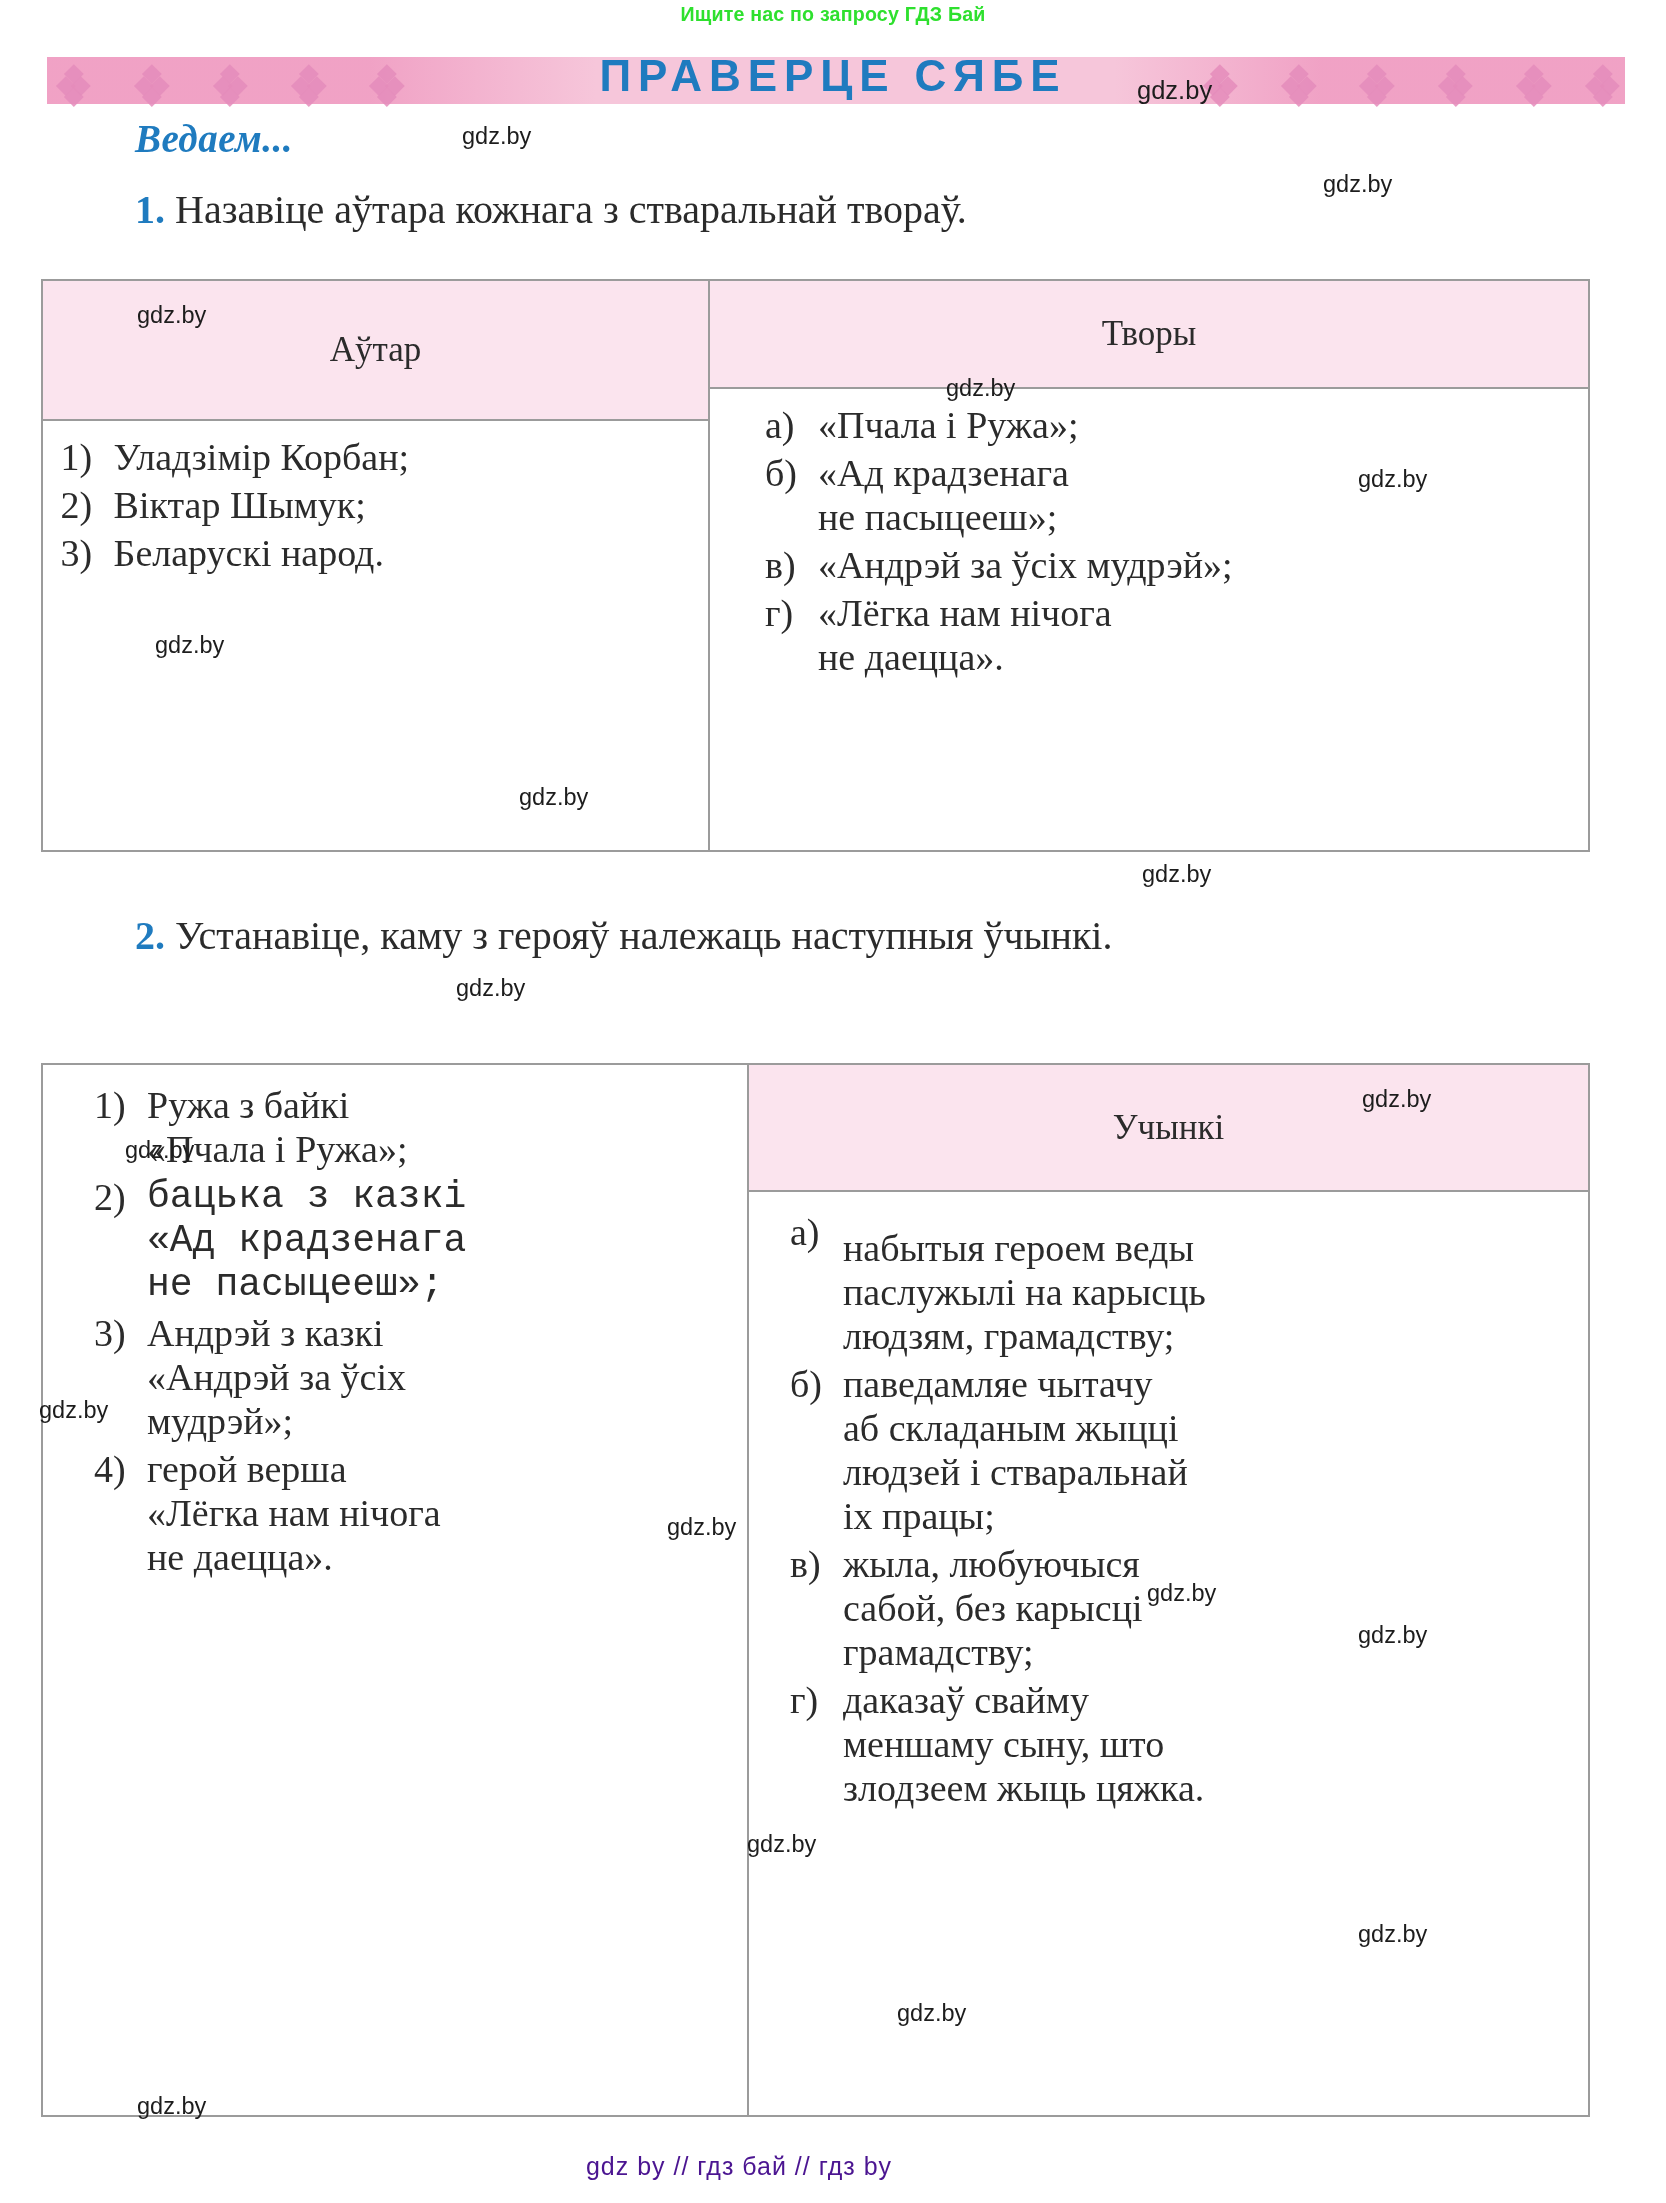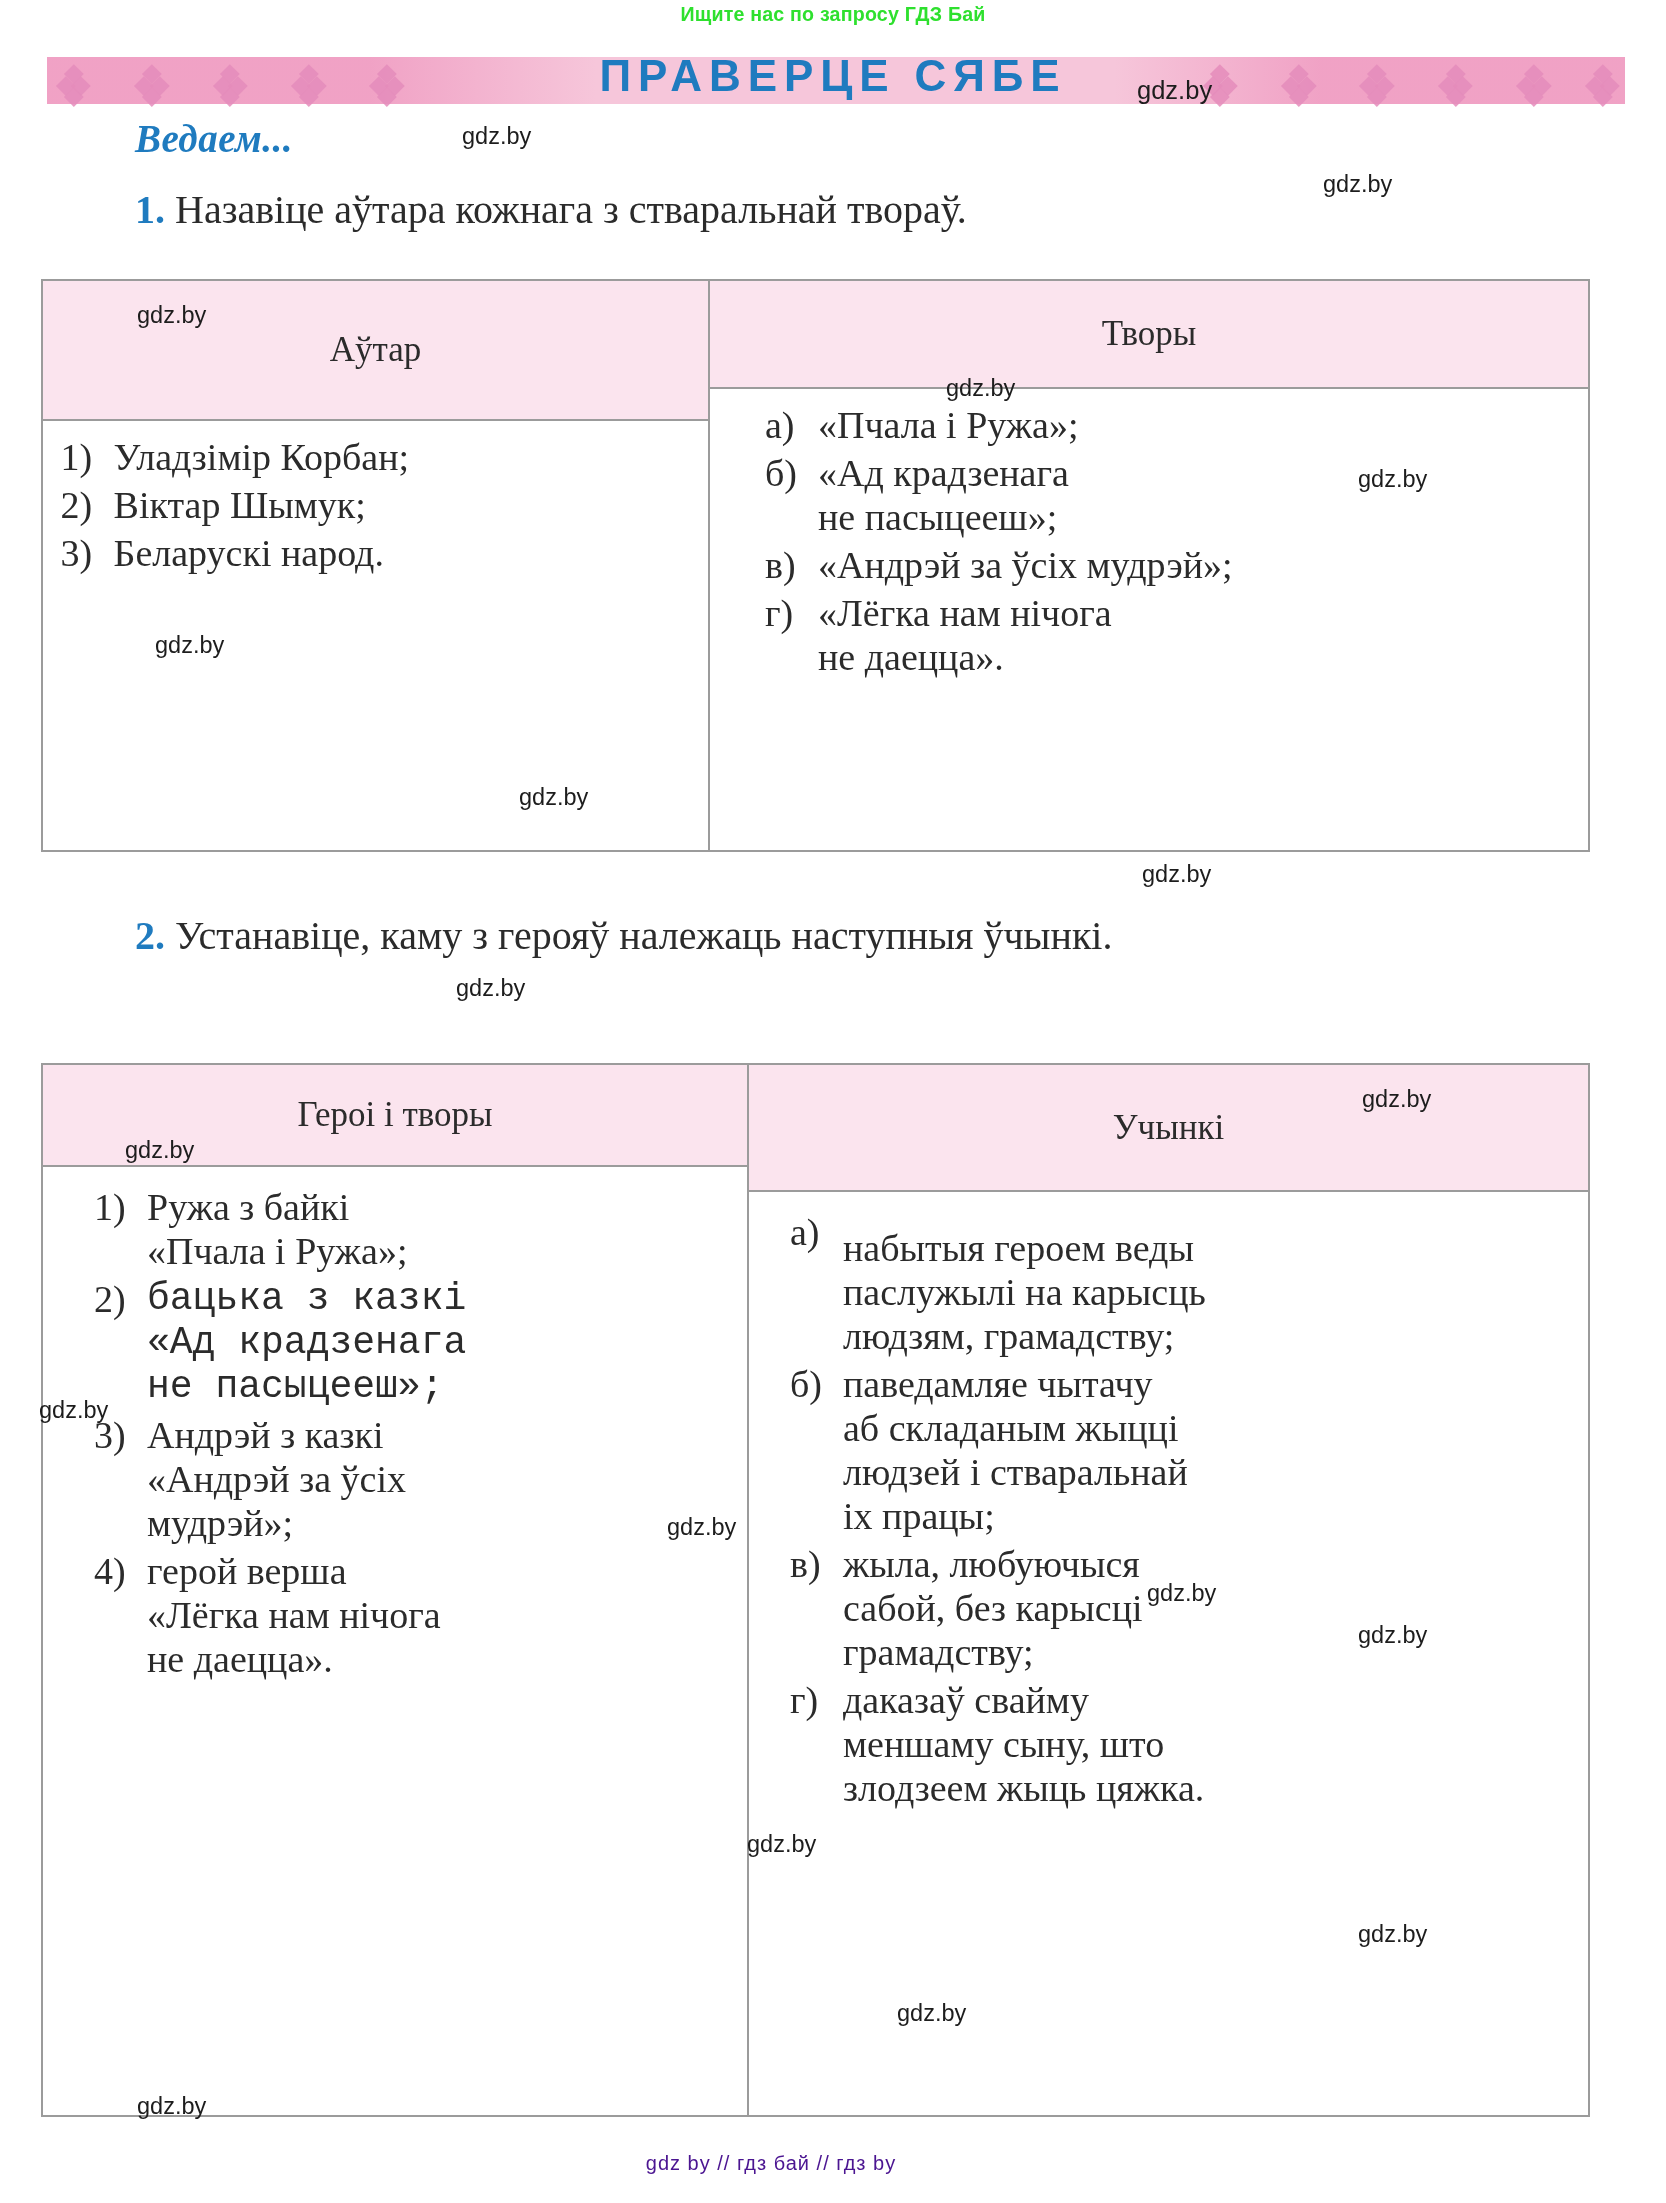--- a/index.html
+++ b/index.html
@@ -155,24 +155,23 @@
   .li .tx { flex: 1 1 auto; }
 
   
   .footer {
     position: absolute;
     top: 2152px;
     left: 0;
     width: 1478px;
     text-align: center;
     font-family: "Liberation Sans", sans-serif;
-    font-size: 20px;
+    font-size: 25px;
     color: #4b1591;
     letter-spacing: 1px;
-    margin-left: 32px;
   }
 </style>
 </head>
 <body>
 
 <div class="promo">Ищите нас по запросу ГДЗ Бай</div>
 
 <div class="band"></div>
 <div class="band-diamonds">
   <div class="dia" style="left:19.6px;  top:9.8px;"></div>
@@ -287,23 +286,20 @@
   </div>
 </div>
 
 <div class="task" style="top:912px; left:41px; width:1588px; text-align:justify;">
   <span style="display:inline-block; width:94px;"></span><span class="num">2.</span>
   <span>Устанавіце, каму з герояў належаць наступныя ўчынкі.</span>
 </div>
 
 <div class="tbl" style="top:1063px; left:41px; width:1549px; height:1054px;">
   <div class="col left" style="width:706px;">
-    <div class="head-cell" style="height:102px;">
-      <span>Героі і творы</span>
-    </div>
     <div class="body-cell" style="padding-left:51px; padding-top:17.6px;">
       <div class="li">
         <span class="mk">1)</span>
         <span class="tx" style="white-space:pre-line;">Ружа з байкі
 «Пчала і Ружа»;</span>
       </div>
       <div class="li">
         <span class="mk">2)</span>
         <span class="tx" style="white-space:pre-line;font-family:Liberation Mono, monospace;">бацька з казкі
 «Ад крадзенага

